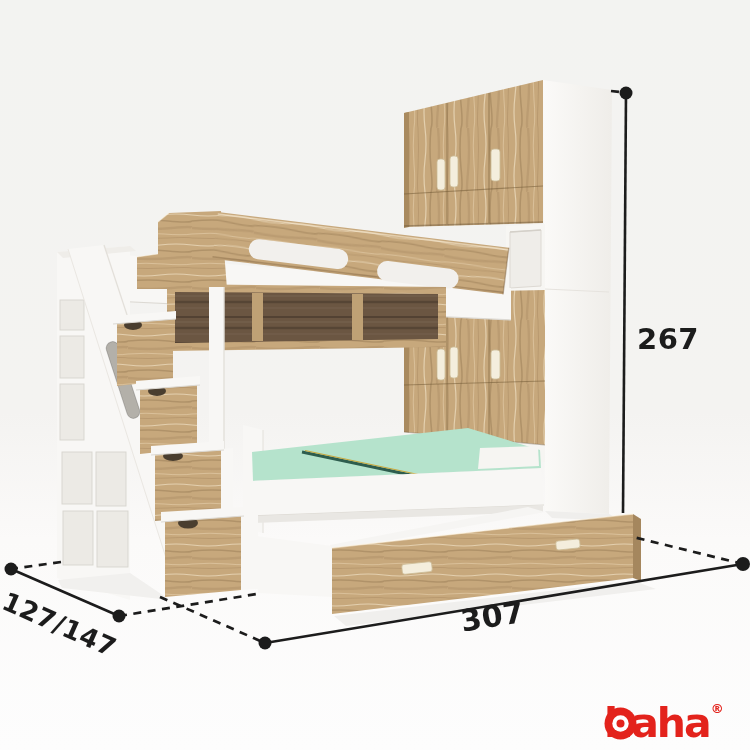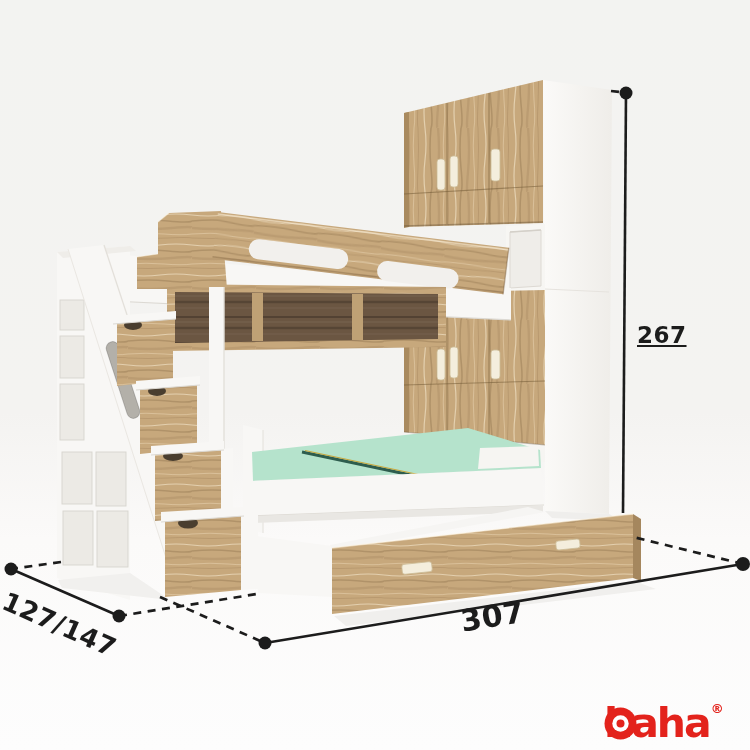--- a/index.html
+++ b/index.html
@@ -19,21 +19,21 @@
   .cl-white{fill:var(--furniture-white);}
   .handle{fill:#f4eedd;stroke:#cdbd98;stroke-width:.8;}
   .seam{stroke:rgba(110,85,50,.5);stroke-width:1.1;fill:none;}
   .recess{fill:#eceae5;stroke:#d7d4ce;stroke-width:.9;}
   .dimline{stroke:var(--dim-line);stroke-width:2.6;fill:none;}
   .dimdash{stroke:var(--dim-line);stroke-width:2.7;fill:none;stroke-dasharray:8 6.5;}
   .dimdot{fill:var(--dim-line);}
 
   .dim-label{position:absolute;color:var(--dim-line);font-weight:bold;
              white-space:nowrap;letter-spacing:.5px;}
-  .dim-height{left:637px;top:322px;font-size:23px;text-decoration:underline;}
+  .dim-height{left:637px;top:322px;font-size:29px;}
   .dim-width{left:458px;top:604px;font-size:30px;transform:rotate(-9deg);transform-origin:left top;}
   .dim-depth{left:10px;top:586px;font-size:26px;transform:rotate(24deg);transform-origin:left top;}
 
   .logo{position:absolute;left:604px;top:707px;display:flex;align-items:flex-end;}
   .logo-o{display:block;margin-right:2px;}
   .logo-text{font-weight:bold;font-size:41px;line-height:.8;letter-spacing:-2px;color:var(--logo-red);}
   .logo-r{font-size:13px;font-weight:bold;color:var(--logo-red);position:relative;top:-24px;left:1px;}
 </style>
 </head>
 <body>

